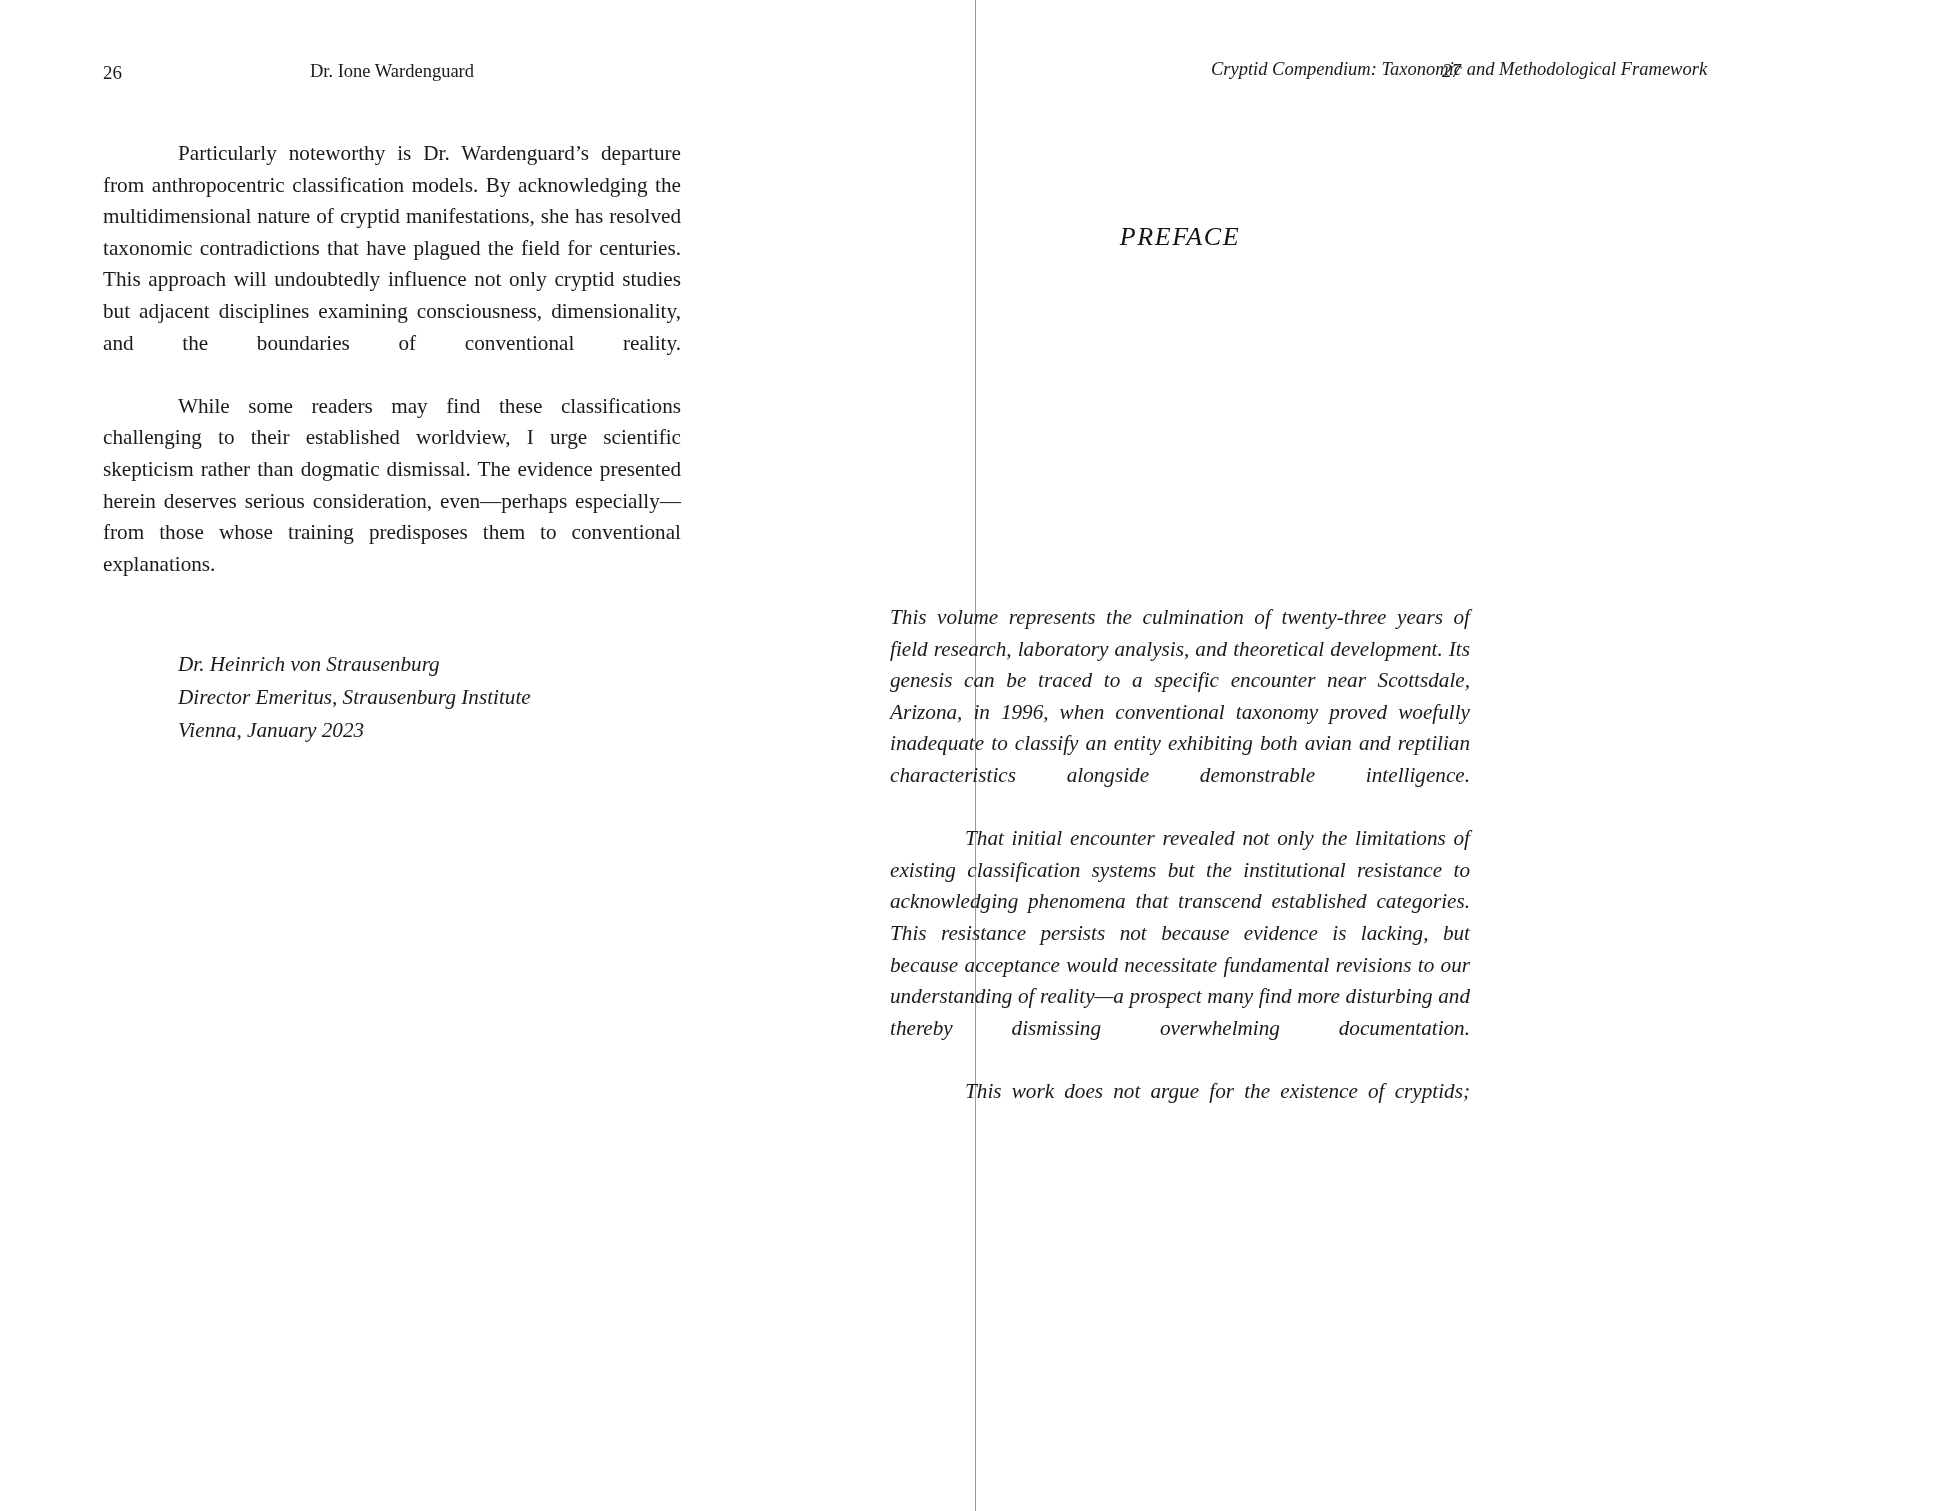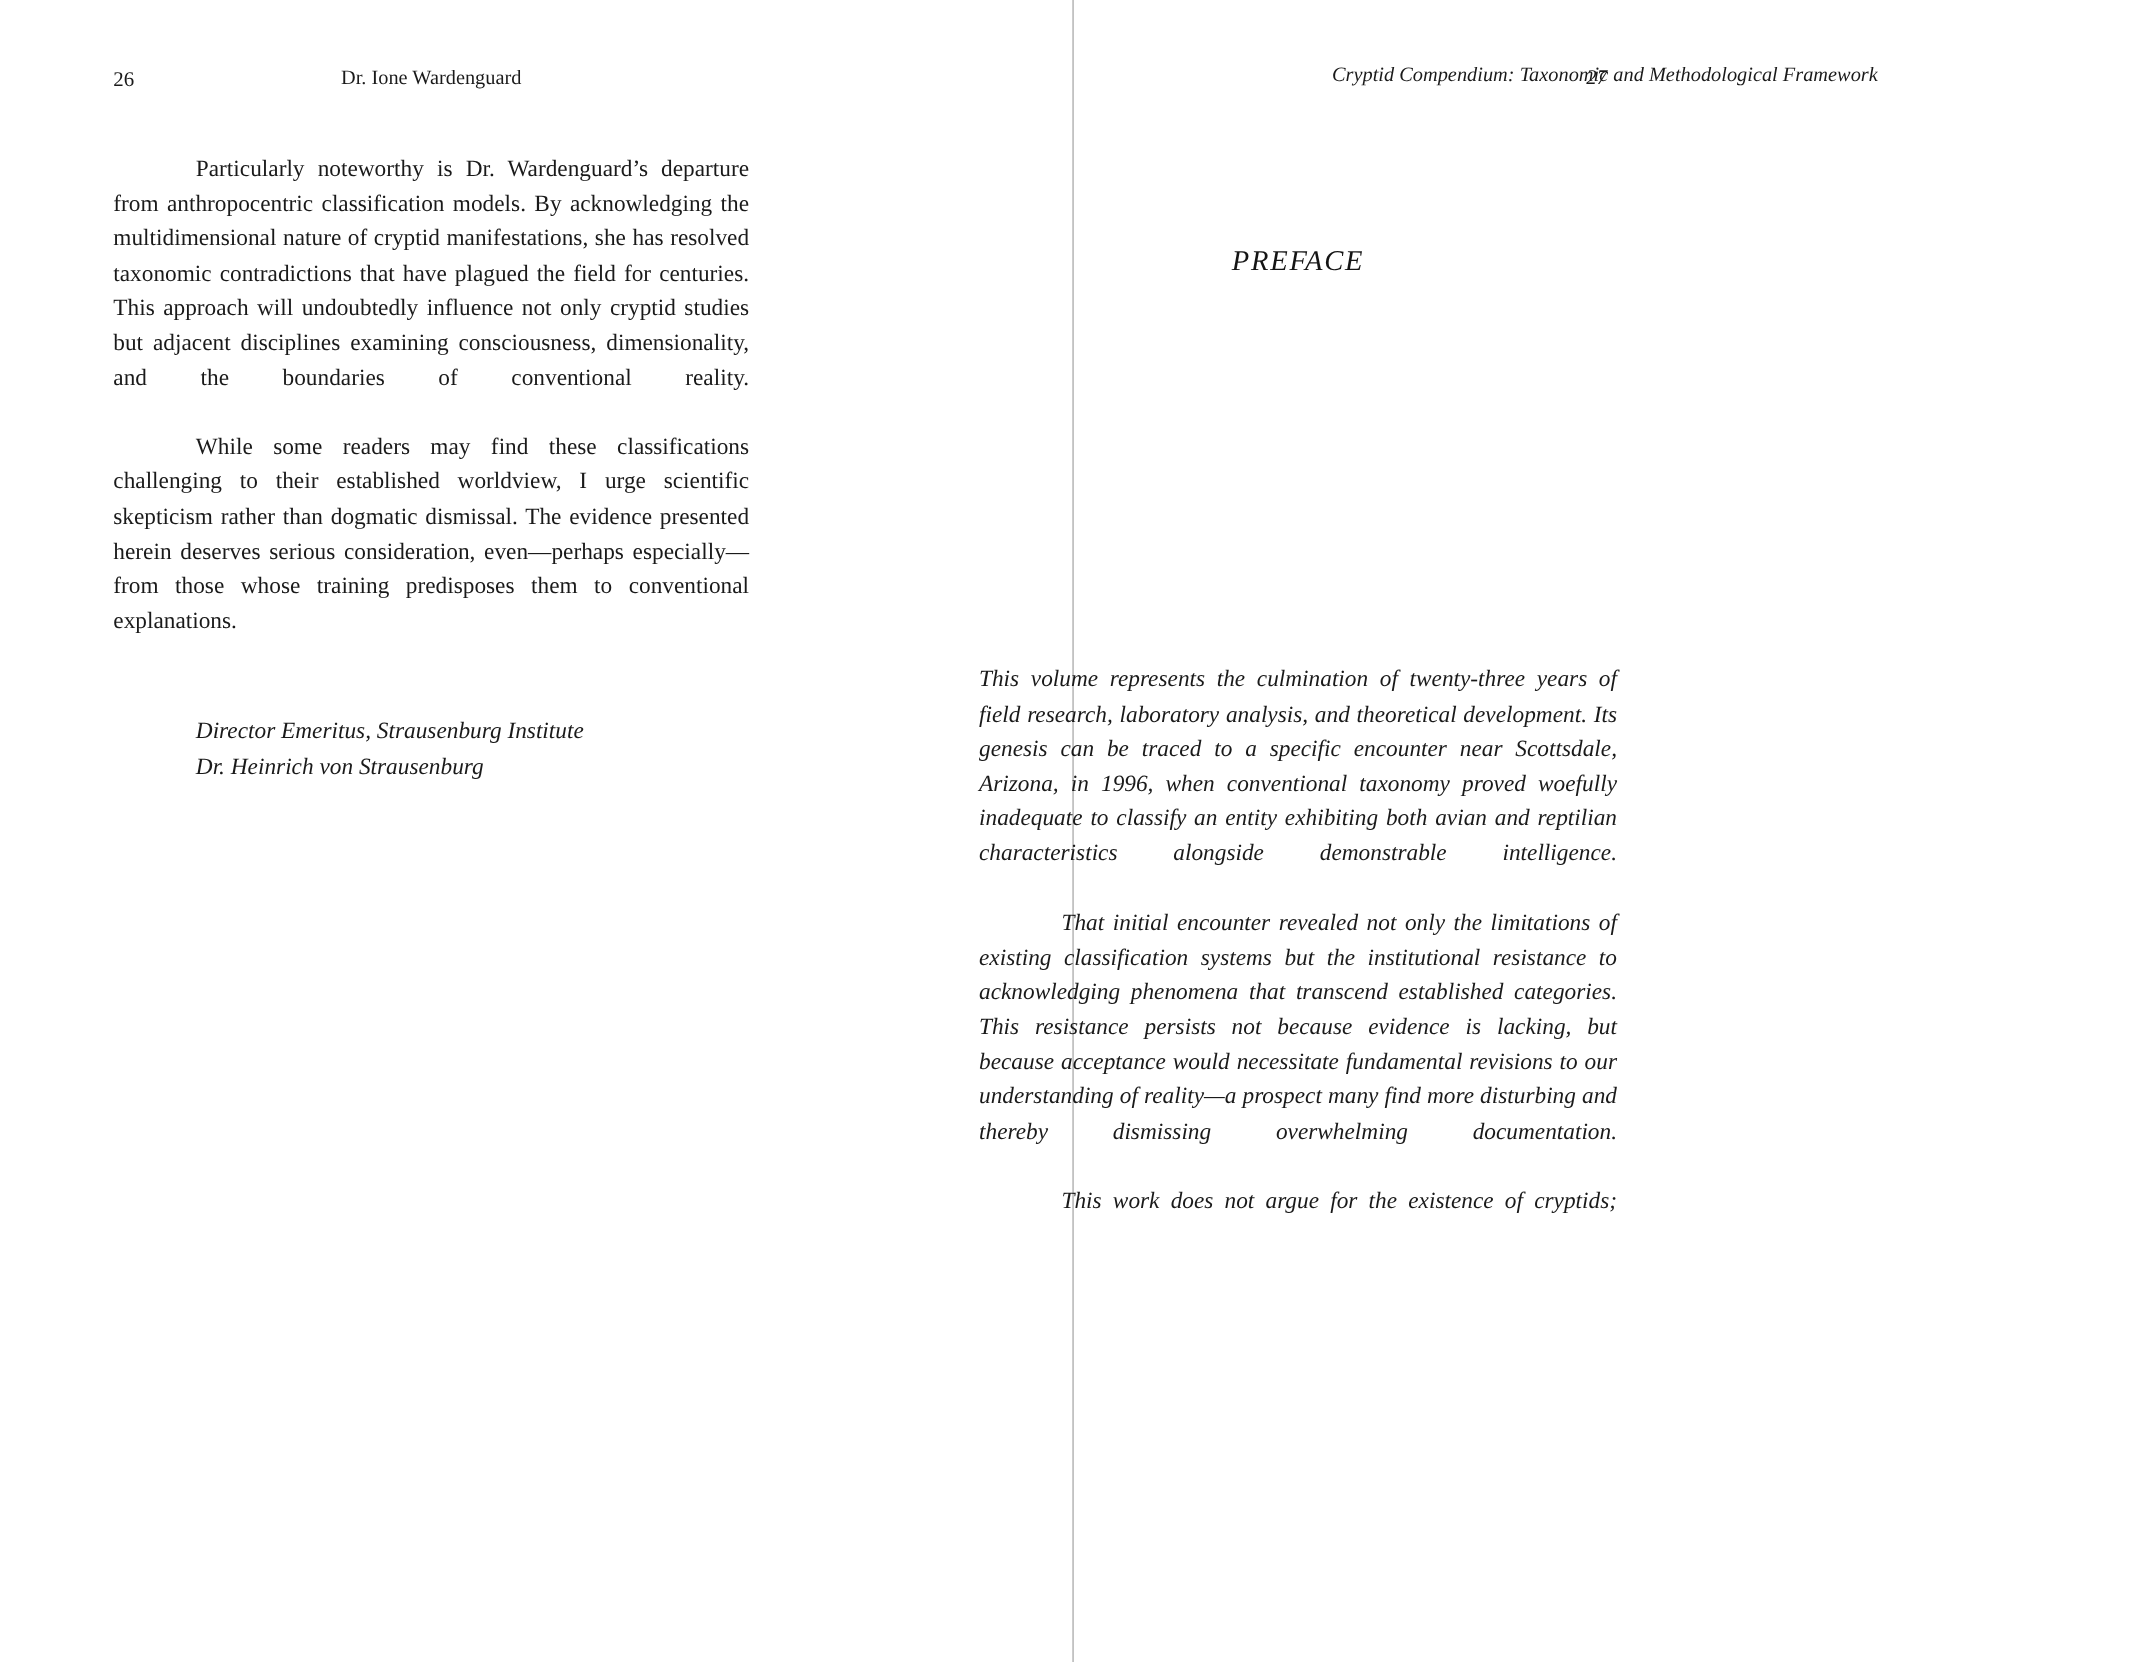--- a/index.html
+++ b/index.html
@@ -148,22 +148,23 @@
     <div class="running-head rh-left-folio">26</div>
 
     <div class="running-head rh-left-title">Dr. Ione Wardenguard</div>
 
     <div class="textblock tb-left">
       <p class="indent" style="text-align-last: left;">Particularly noteworthy is Dr. Wardenguard’s departure from anthropocentric classification models. By acknowledging the multidimensional nature of cryptid manifestations, she has resolved taxonomic contradictions that have plagued the field for centuries. This approach will undoubtedly influence not only cryptid studies but adjacent disciplines examining consciousness, dimensionality, and the boundaries of conventional reality.</p>
       <p class="indent" style="text-align-last: left;">While some readers may find these classifications challenging to their established worldview, I urge scientific skepticism rather than dogmatic dismissal. The evidence presented herein deserves serious consideration, even—perhaps especially—from those whose training predisposes them to conventional explanations.</p>
     </div>
 
     <div class="signature">
+      <div>Dr. Heinrich von Strausenburg</div>
       <div>Director Emeritus, Strausenburg Institute</div>
-      <div>Dr. Heinrich von Strausenburg</div>
+      <div>Vienna, January 2023</div>
     </div>
 
   </div>
 
   <div class="gutter-divider" style="background: rgb(154, 154, 154);"></div>
 
   <div class="page page-right">
 
     <div class="running-head rh-right-title">Cryptid Compendium: Taxonomic and Methodological Framework</div>
 

